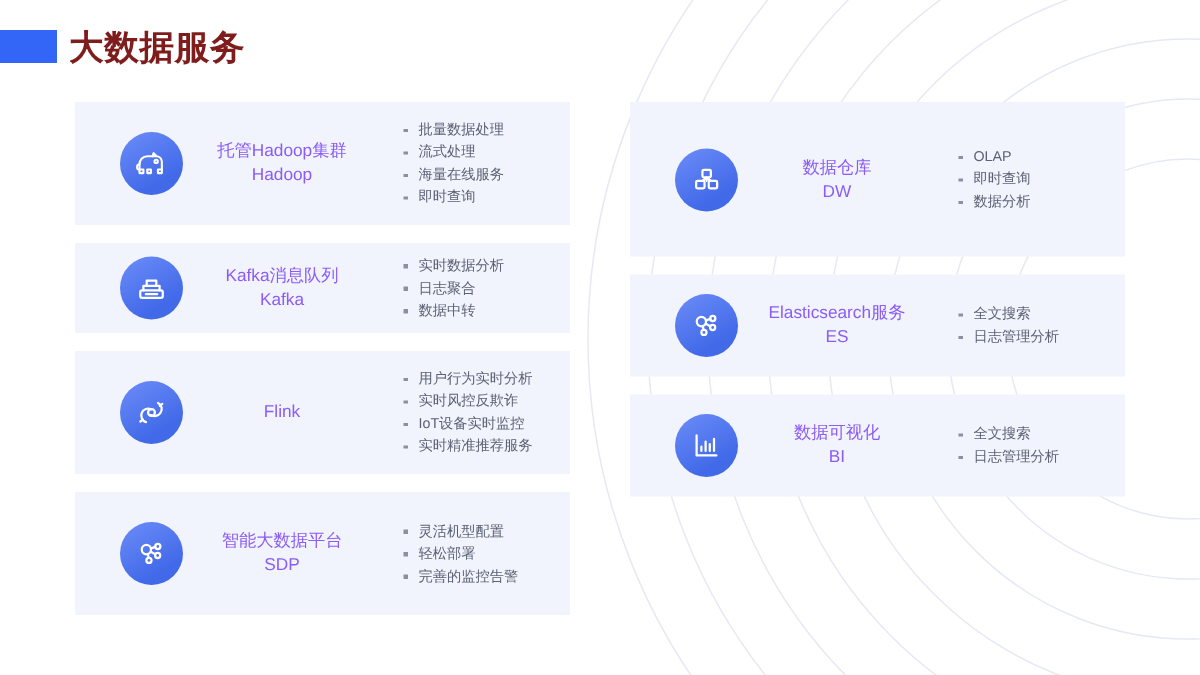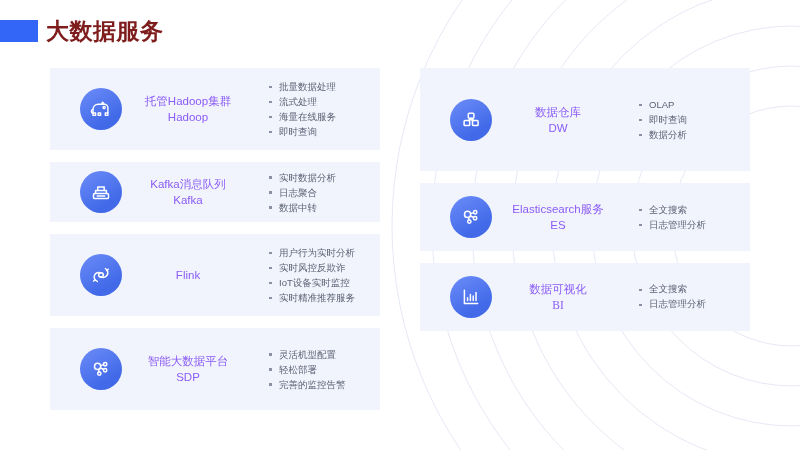--- a/index.html
+++ b/index.html
@@ -268,21 +268,21 @@
         </div>
         <div class="card-names">
           <div class="card-title-cn">Elasticsearch服务</div>
           <div class="card-title-en">ES</div>
         </div>
         <div class="card-bullets">
           <div class="bullet">全文搜索</div>
           <div class="bullet">日志管理分析</div>
         </div>
       </div>
-      <div class="card" style="height: 68px; font-family: Liberation Serif, serif;">
+      <div class="card" style="height: 68px;">
         <div class="card-icon">
           <svg width="24" height="24" viewBox="0 0 24 24" fill="none" stroke="#fff" stroke-width="1.5" stroke-linecap="round" stroke-linejoin="round">
       <path d="M5.4 5.2v13.4h13.2"></path>
       <path d="M8.6 15.6v-2.8M11.4 15.6V9.4M14.2 15.6v-4.6M17 15.6V7.6"></path>
     </svg>
         </div>
         <div class="card-names">
           <div class="card-title-cn">数据可视化</div>
           <div class="card-title-en">BI</div>
         </div>

